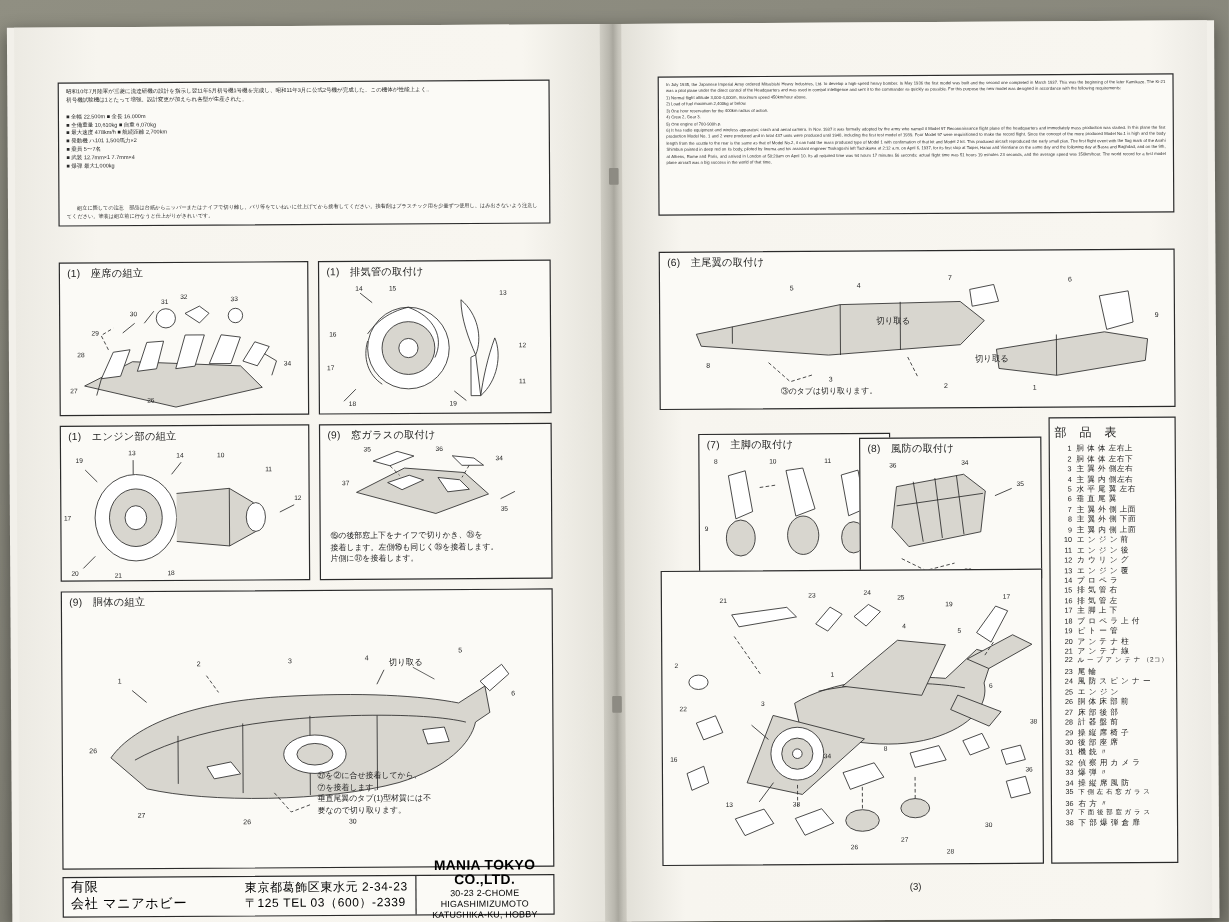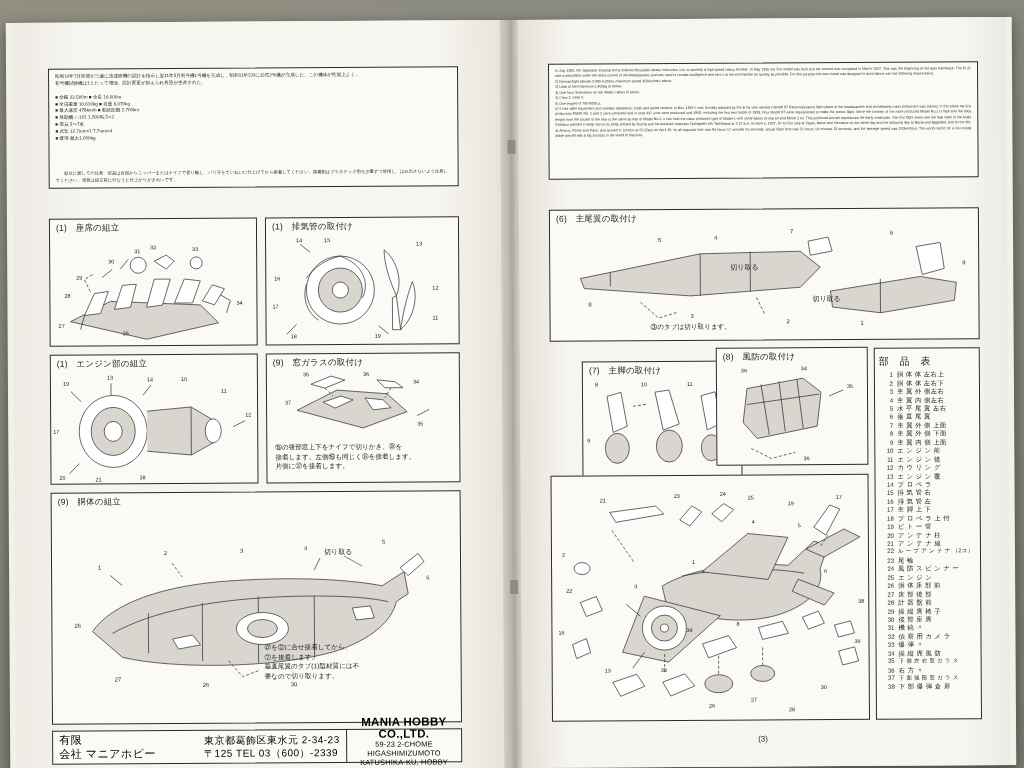--- a/index.html
+++ b/index.html
@@ -375,22 +375,22 @@
 要なので切り取ります。</div>
         </div>
 
         <div class="logo-box" style="left:36px; top:708px; width:410px; height:34px;">
           <div class="logo-jp">有限
 会社 マニアホビー</div>
           <div class="logo-jp" style="font-size:10px; line-height:1.35;margin-left:36px;">東京都葛飾区東水元 2-34-23
 〒125 TEL 03（600）-2339</div>
           <div class="logo-div"></div>
           <div class="logo-en">
-            <div class="l1">MANIA HOBBY CO.,LTD.</div>
-            <div class="l2">59-23 2-CHOME HIGASHIMIZUMOTO</div>
+            <div class="l1">MANIA TOKYO CO.,LTD.</div>
+            <div class="l2">30-23 2-CHOME HIGASHIMIZUMOTO</div>
             <div class="l3">KATUSHIKA-KU, HOBBY JAPAN</div>
           </div>
         </div>
 
       </div>
     </div>
 
     <div class="gutter"></div>
     <div class="staple s1"></div>
     <div class="staple s2"></div>
@@ -457,21 +457,21 @@
             <g font-size="5.5" fill="#1b1b1b" font-family="Liberation Sans, sans-serif">
               <text x="12" y="8">8</text>
                 <text x="58" y="8">10</text>
               <text x="104" y="8">11</text>
                 <text x="146" y="12">12</text>
               <text x="4" y="64">9</text>
             </g>
           </svg>
         </div>
 
-        <div class="panel" style="left:196px; top:329px; width:152px; height:118px;">
+        <div class="panel" style="left:196px; top:346px; width:152px; height:118px;">
           <div class="panel-title">(8)　風防の取付け</div>
           <svg width="150" height="100" viewBox="0 0 150 100" style="position:absolute;top:16px;left:0;">
             <g class="ln" stroke-width="0.7">
               <path class="fillgray" d="M30 24 L86 14 L104 28 L100 62 L40 74 L26 58 Z"></path>
               <path d="M44 20 L52 70"></path>
                 <path d="M62 17 L68 67"></path>
                 <path d="M80 15 L86 64"></path>
               <path d="M30 40 L102 30"></path>
               <path d="M34 84 L54 94 L78 88" class="dash"></path>
               <path d="M112 32 L126 26"></path>

